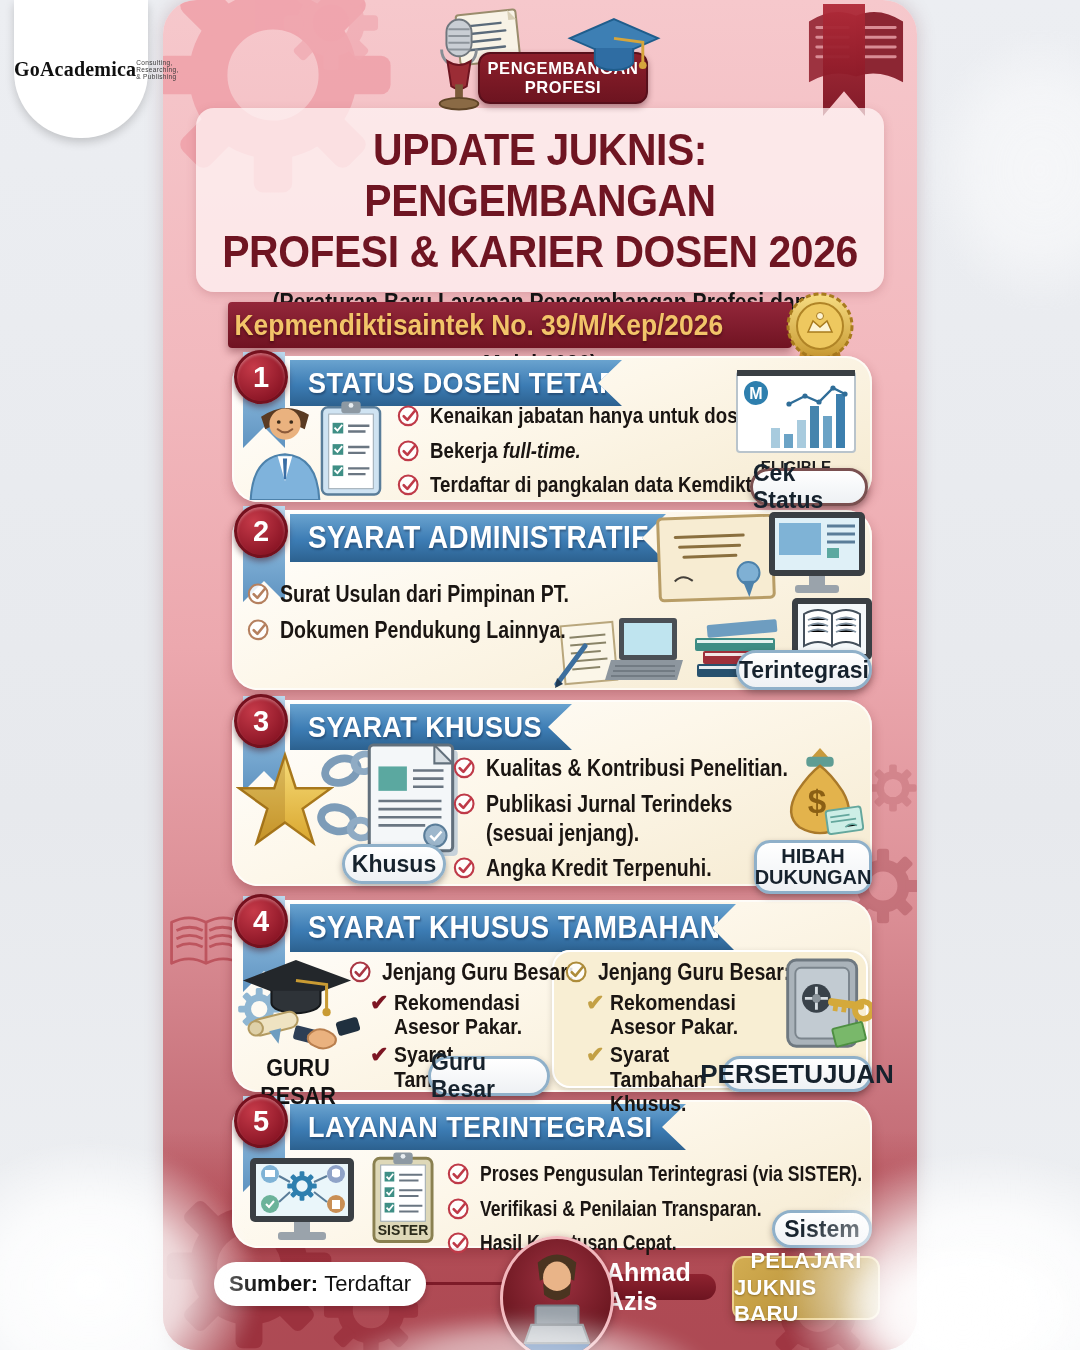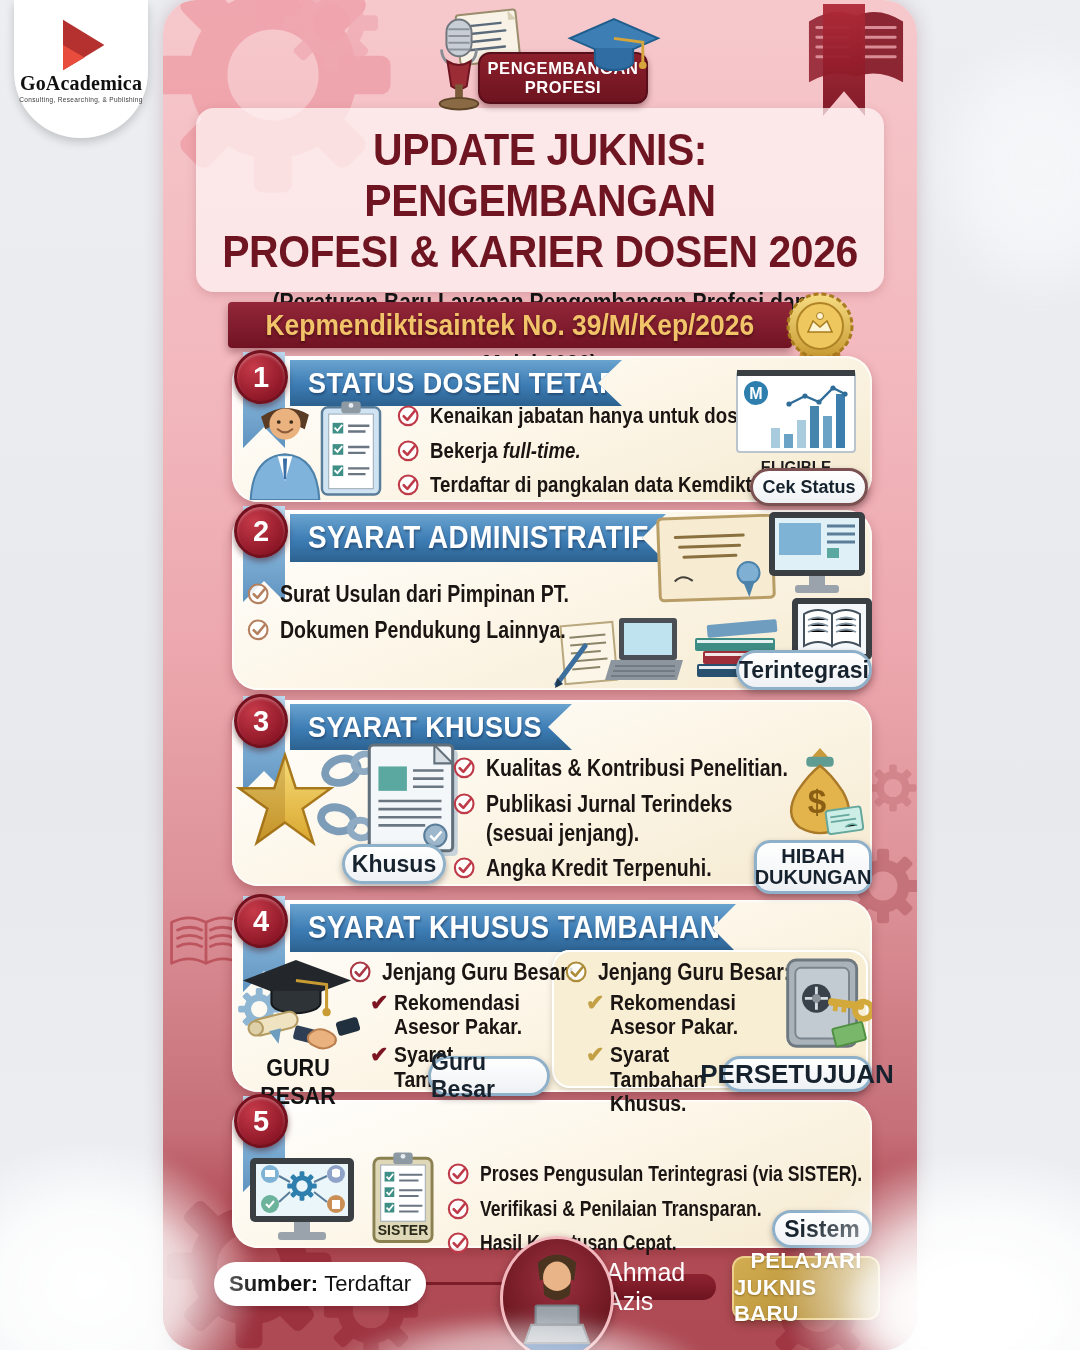--- a/index.html
+++ b/index.html
@@ -49,54 +49,54 @@
         font-weight:800;color:#16222d;box-shadow:0 3px 6px rgba(40,30,30,.35);box-sizing:border-box;}
   .pill.two{flex-direction:column;border-radius:16px;line-height:1.05;}
   .caption{position:absolute;font-weight:800;color:#1d1d1d;text-align:center;z-index:13;
         transform:scaleX(.9);}
   
   .cloud{position:absolute;border-radius:50%;z-index:40;filter:blur(6px);
         background:radial-gradient(closest-side,rgba(255,255,255,.98),rgba(255,255,255,.78) 55%,rgba(255,255,255,0) 100%);}
   
   #logo{position:absolute;left:14px;top:0;width:134px;height:138px;background:#fff;z-index:50;
         border-radius:0 0 66px 66px;box-shadow:0 4px 10px rgba(0,0,0,.18);
-        display:flex;flex-direction:column;align-items:center;justify-content:flex-start;}
+        display:flex;flex-direction:row;align-items:center;justify-content:flex-start;}
   .logoname{font-family:"Liberation Serif",serif;font-weight:700;font-size:20px;color:#101010;letter-spacing:.2px;}
   .logotag{font-size:6.5px;color:#3a3a3a;letter-spacing:.35px;margin-top:1px;}
   
   #topbadge-pill{position:absolute;left:478px;top:52px;width:166px;height:48px;z-index:6;
         background:linear-gradient(180deg,#8c1f2b,#6d1420);border:2px solid #57101b;border-radius:12px;
         display:flex;flex-direction:column;align-items:center;justify-content:center;
         color:#fff;font-weight:800;font-size:16.5px;line-height:1.18;letter-spacing:.6px;
         box-shadow:0 3px 6px rgba(60,10,20,.4);}
   
   #titlecard{position:absolute;left:196px;top:108px;width:688px;height:184px;border-radius:18px;z-index:5;
         background:rgba(255,247,247,.72);box-shadow:0 3px 10px rgba(150,70,80,.25);}
   .title-line{font-weight:900;font-size:44px;color:#6f1522;text-align:center;line-height:1.16;
         letter-spacing:-.5px;transform:scaleX(.93);}
   #subtitle{font-size:24px;font-weight:600;color:#141414;text-align:center;line-height:1.3;
         margin-top:9px;padding:0 14px;transform:scaleX(.88);}
   
   #decree{position:absolute;left:228px;top:302px;width:564px;height:46px;z-index:8;border-radius:4px;
         background:linear-gradient(180deg,#93273a,#701322);box-shadow:0 4px 8px rgba(80,15,25,.4);
-        display:flex;align-items:center;justify-content:flex-start;}
+        display:flex;align-items:center;justify-content:center;}
   #decree .dtext{color:#f2c469;font-weight:800;font-size:30px;white-space:nowrap;
         transform:scaleX(.88);padding-right:70px;text-shadow:0 2px 3px rgba(40,5,10,.5);}
   
   #cta{position:absolute;left:732px;top:1256px;width:148px;height:64px;border-radius:12px;z-index:18;
         background:linear-gradient(135deg,#d3ad52,#ab842b);border:2px solid #ecd08a;box-sizing:border-box;
         display:flex;flex-direction:column;align-items:center;justify-content:center;
         color:#fff;font-weight:800;font-size:22px;line-height:1.2;letter-spacing:.3px;
         text-shadow:0 1px 2px rgba(90,60,0,.55);box-shadow:0 4px 8px rgba(60,30,10,.35);cursor:pointer;}
   #avatar{position:absolute;left:500px;top:1236px;width:108px;height:118px;border-radius:50%;z-index:17;
         border:3px solid #f2b7bd;background:radial-gradient(circle at 50% 35%,#9c3140,#5f1018 85%);
         overflow:hidden;box-shadow:0 3px 8px rgba(60,10,20,.45);}
   #authorpill{position:absolute;left:580px;top:1274px;width:136px;height:26px;border-radius:22px;z-index:16;
         background:linear-gradient(180deg,#8f2330,#6d1420);display:flex;align-items:center;justify-content:center;
-        color:#fff;font-weight:400;font-size:25px;padding-left:26px;box-sizing:border-box;}
+        color:#fff;font-weight:700;font-size:25px;padding-left:26px;box-sizing:border-box;}
   #sourcepill{position:absolute;left:214px;top:1262px;width:212px;height:44px;border-radius:24px;z-index:16;
         background:#fff;box-shadow:0 3px 6px rgba(60,10,20,.3);display:flex;align-items:center;justify-content:center;
         font-size:22px;color:#111;}
   #sourcepill b{font-weight:800;margin-right:6px;}
 </style>
 </head>
 <body>
 
 <svg width="0" height="0" style="position:absolute" aria-hidden="true">
   <defs>
@@ -293,21 +293,21 @@
         <circle cx="54" cy="40" r="2.6"></circle>
         <circle cx="70" cy="32" r="2.6"></circle>
         <circle cx="84" cy="38" r="2.6"></circle>
         <circle cx="98" cy="24" r="2.6"></circle>
         <circle cx="110" cy="30" r="2.6"></circle>
       </g>
     <circle cx="21" cy="29" r="13" fill="#2e7fae" stroke="#fff" stroke-width="2"></circle>
     <text x="21" y="35" text-anchor="middle" font-size="16" font-weight="bold" fill="#fff">M</text>
   </svg>
   <div class="caption" style="left:727px;top:458px;width:138px;font-size:17px">ELIGIBLE CHECK</div>
-  <div class="pill" style="left:750px;top:468px;width:118px;height:38px;font-size:18px;border-color:#7a5050">
+  <div class="pill" style="left:750px;top:468px;width:118px;height:38px;font-size:23px;border-color:#7a5050">
     <span>Cek Status</span>
   </div>
 
   <div class="card" style="left:232px;top:510px;width:640px;height:180px"></div>
   <div class="ribbon" style="left:243px;top:506px;height:96px"></div>
   <div class="hbanner" style="left:290px;top:514px;width:376px;height:48px">
     <div class="htext" style="font-size:31px">SYARAT ADMINISTRATIF</div>
   </div>
   <div class="numcirc" style="left:234px;top:504px">2</div>
   <svg class="abs" viewBox="0 0 122 90" style="left:656px;top:514px;width:122px;height:90px;z-index:13">
@@ -537,20 +537,23 @@
         <rect x="65" y="52" width="5" height="7" fill="#d4a93c"></rect>
     </g>
     <rect x="56" y="72" width="32" height="19" rx="2" fill="#79b86a" stroke="#4e8f41" stroke-width="2" transform="rotate(-14 72 81)"></rect>
   </svg>
   <div class="pill" style="left:722px;top:1056px;width:150px;height:36px;font-size:26px">
     <span>PERSETUJUAN</span>
   </div>
 
   <div class="card" style="left:232px;top:1100px;width:640px;height:148px"></div>
   <div class="ribbon" style="left:243px;top:1096px;height:96px"></div>
+  <div class="hbanner" style="left:290px;top:1104px;width:396px">
+    <div class="htext">LAYANAN TERINTEGRASI</div>
+  </div>
   <div class="numcirc" style="left:234px;top:1094px">5</div>
   <svg class="abs" viewBox="0 0 112 88" style="left:246px;top:1156px;width:112px;height:88px;z-index:13">
     <rect x="4" y="2" width="104" height="64" rx="5" fill="#3a3f44"></rect>
     <rect x="10" y="8" width="92" height="52" fill="#eaf6fa"></rect>
     <g transform="translate(56 30)">
         <g transform="scale(.30)">
           <g style="color:#2e7fae">
             <use href="#g-gear"></use>
           </g>
         </g>

